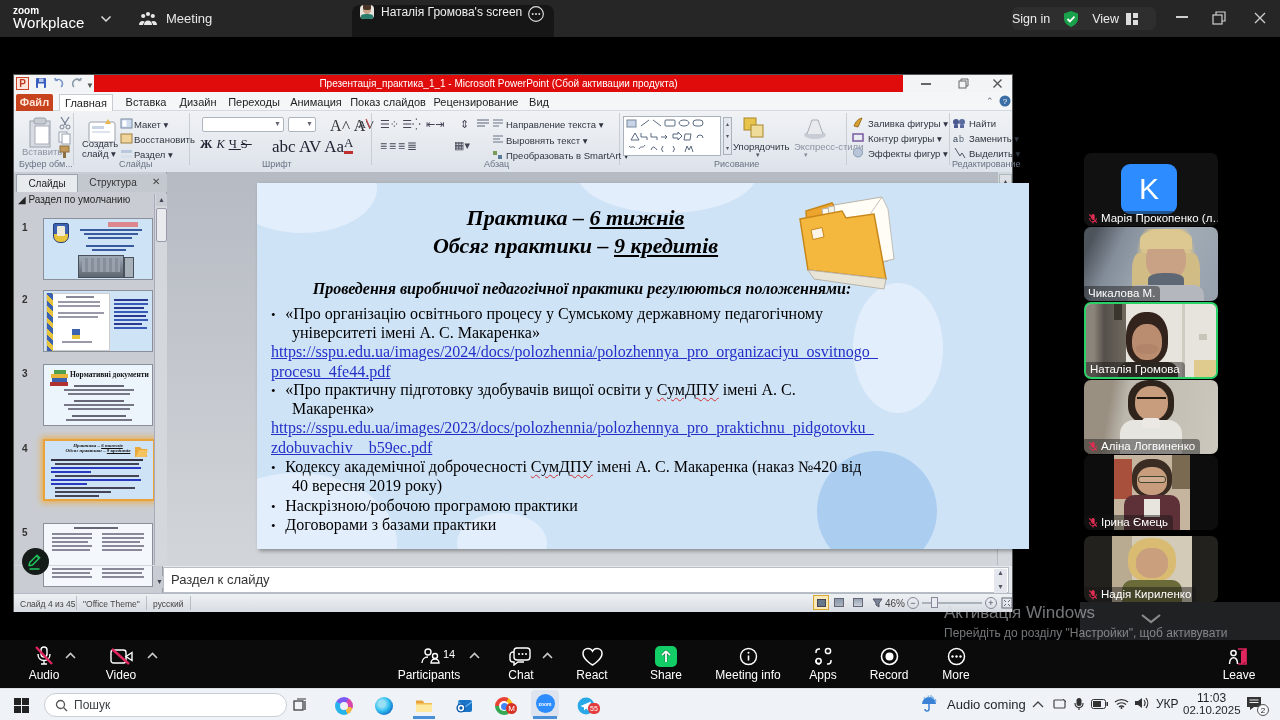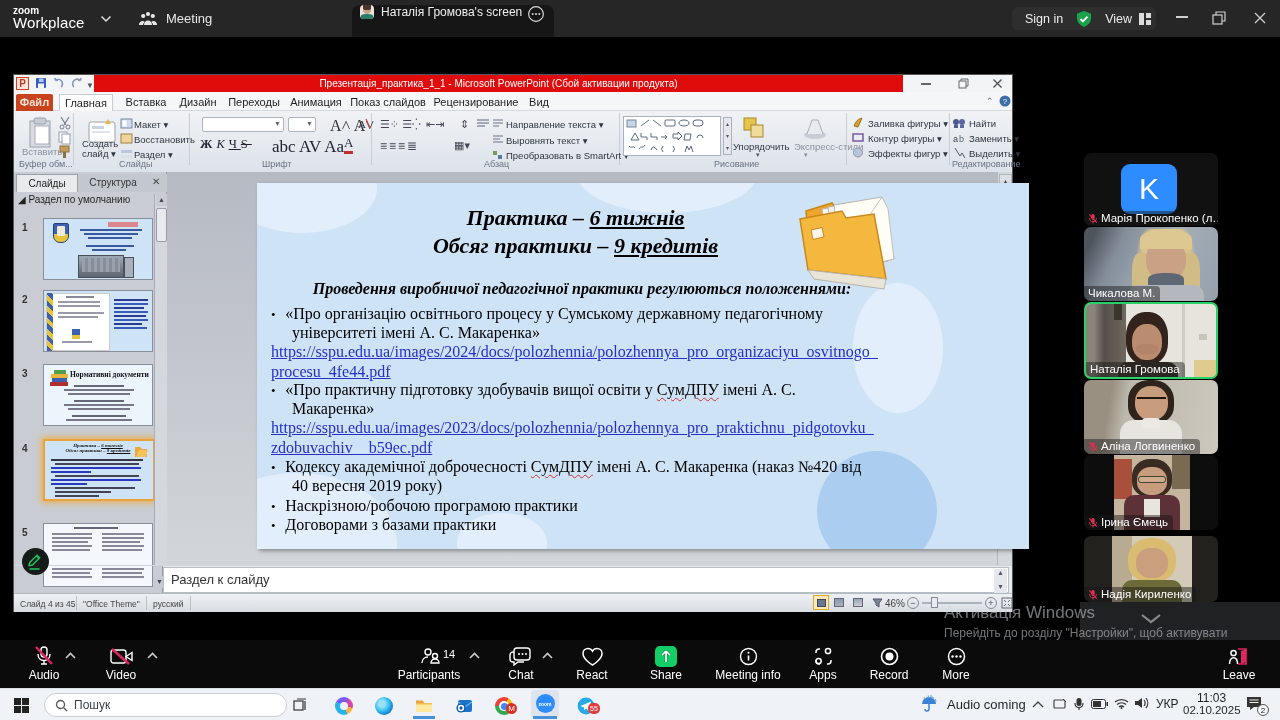--- a/index.html
+++ b/index.html
@@ -81,21 +81,21 @@
    <div class="avatar"></div>
    <span>Наталія Громова's screen</span>
    <svg style="margin-left:5px" width="18" height="18" viewBox="0 0 22 22">
         <circle cx="11" cy="11" r="9" stroke="#ddd" fill="none" stroke-width="1.4"></circle>
         <circle cx="7" cy="11" r="1.2" fill="#ddd"></circle>
         <circle cx="11" cy="11" r="1.2" fill="#ddd"></circle>
         <circle cx="15" cy="11" r="1.2" fill="#ddd"></circle>
       </svg>
  </div>
  <div class="pillright">
-   <span style="margin-left:13px">Sign in</span>
+   <span style="">Sign in</span>
    <svg style="margin-left:12px" width="18" height="18" viewBox="0 0 18 18">
         <path d="M9 1l7 2.5v5c0 4-3 6.8-7 8.5-4-1.7-7-4.5-7-8.5v-5z" fill="#1aa14b"></path>
         <path d="M5.5 9l2.4 2.4 4.6-4.8" stroke="#fff" stroke-width="1.8" fill="none"></path>
       </svg>
    <span style="margin-left:12px">View</span>
    <svg style="margin-left:6px" width="14" height="14" viewBox="0 0 14 14">
         <rect x="1" y="1" width="5" height="12" fill="#ddd"></rect>
         <rect x="8" y="1" width="5" height="5" fill="#ddd"></rect>
         <rect x="8" y="8" width="5" height="5" fill="#ddd"></rect>
       </svg>

